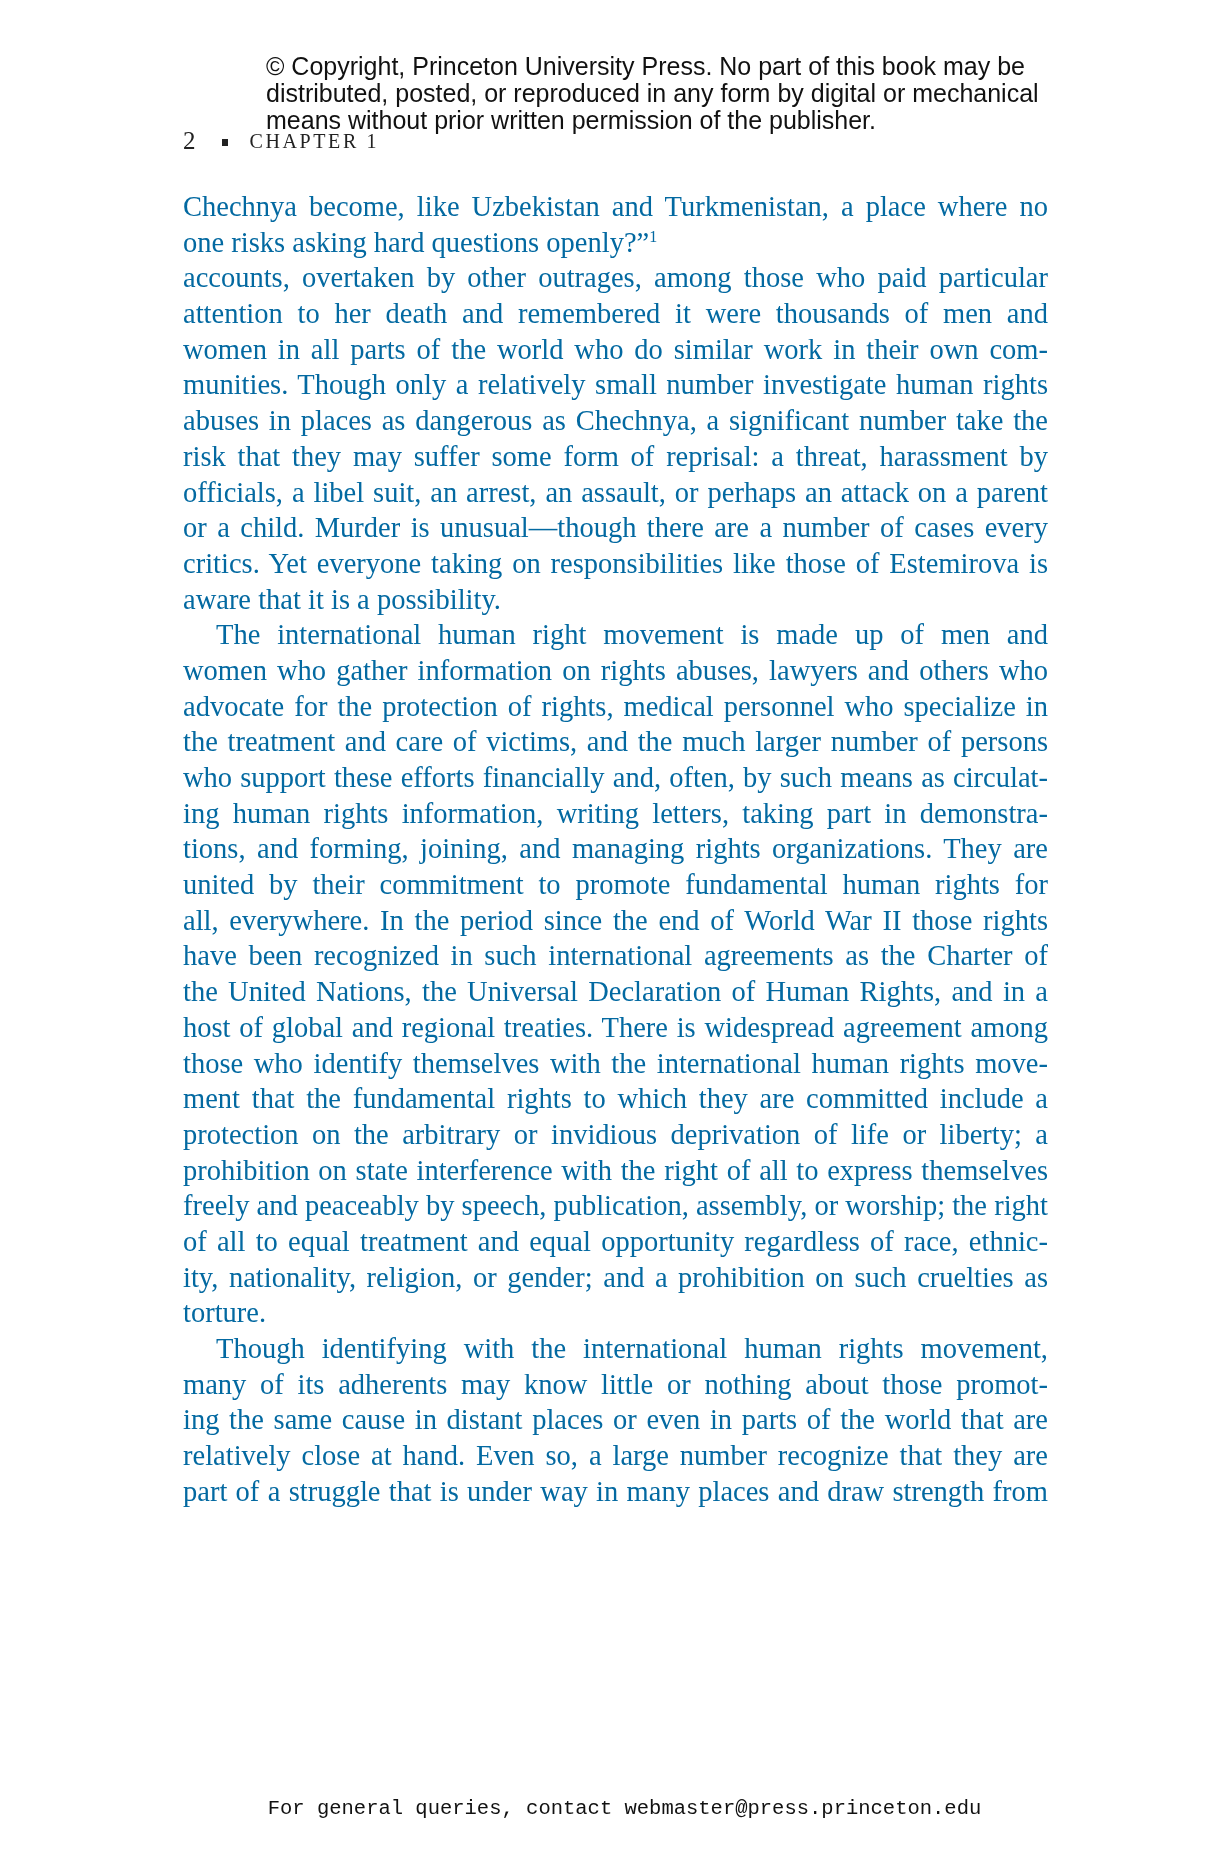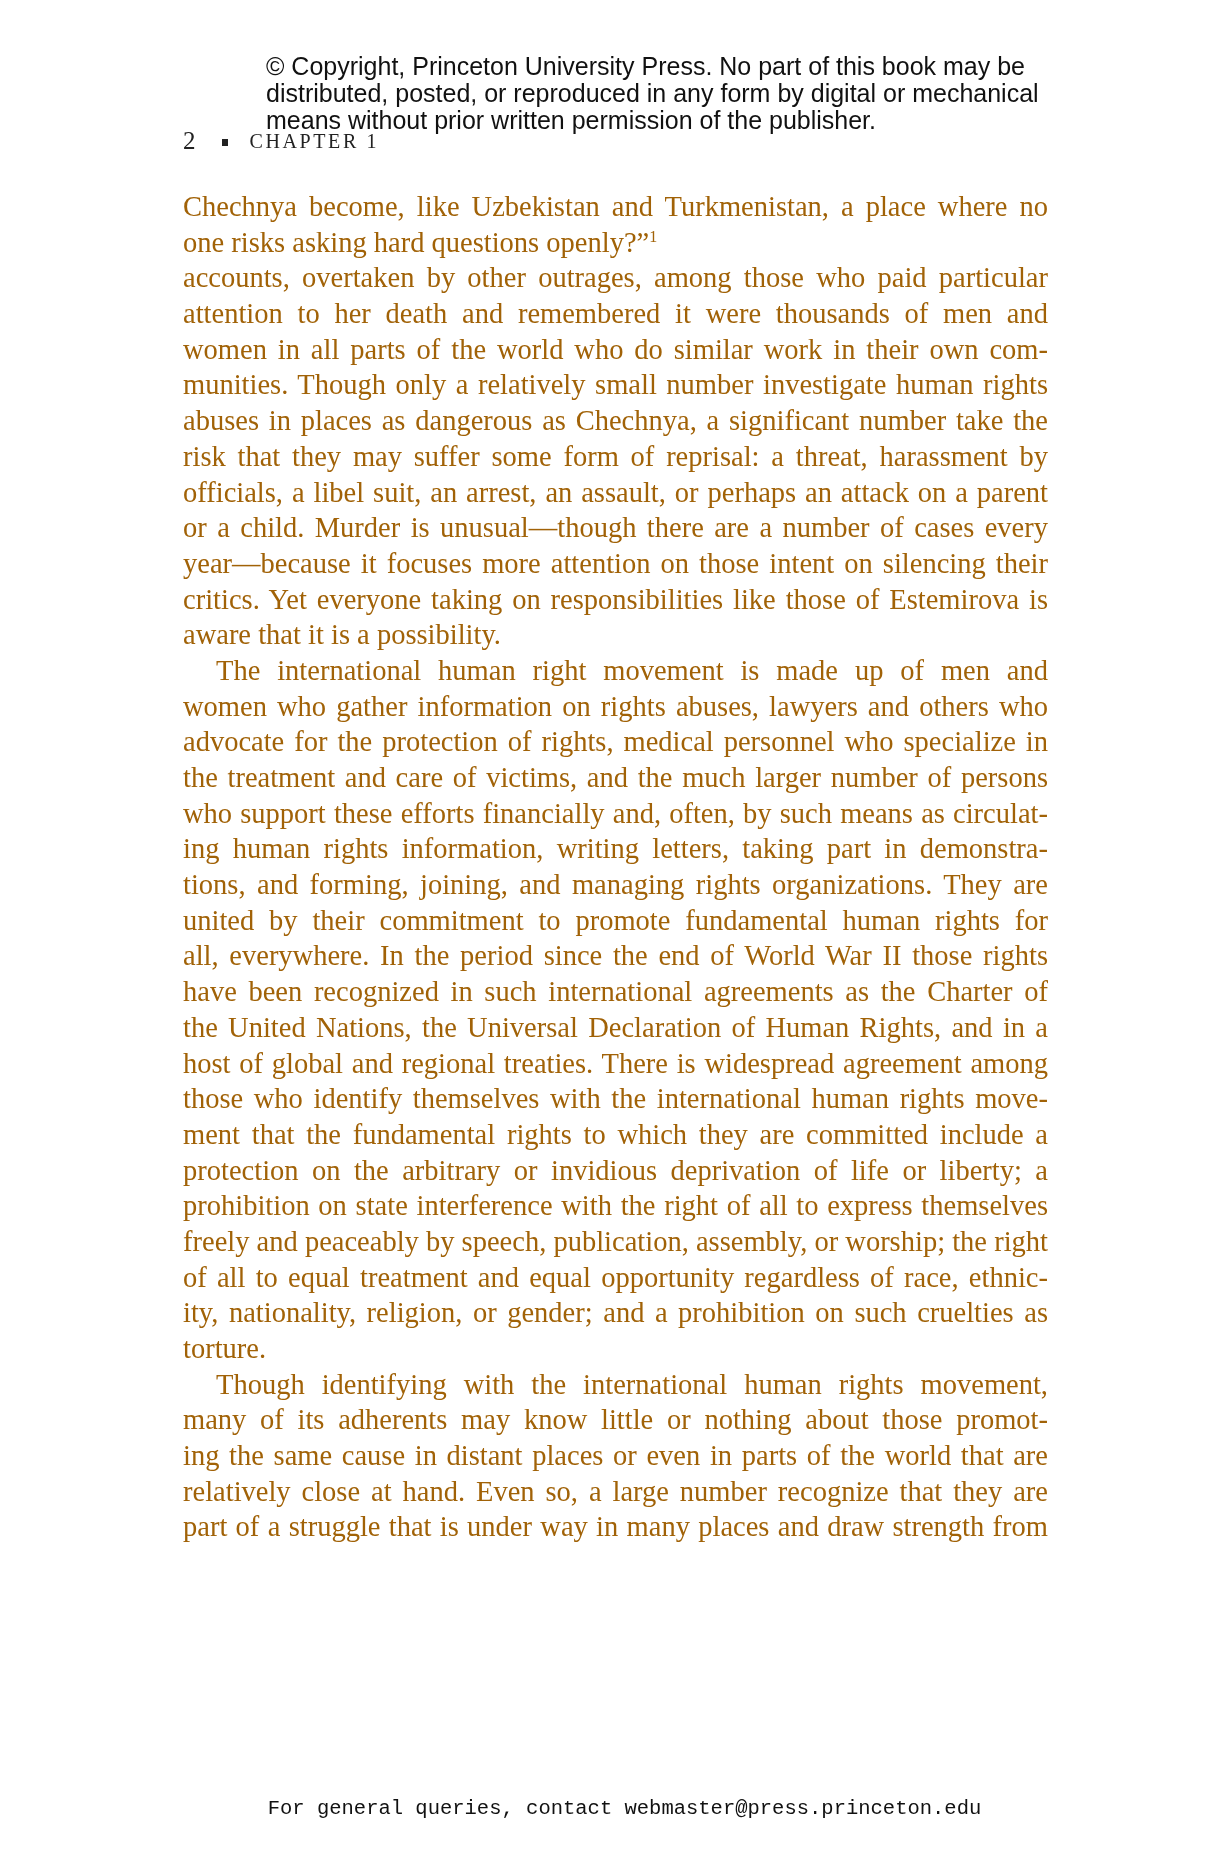--- a/index.html
+++ b/index.html
@@ -53,21 +53,21 @@
       font-size: 20px;
     }
     .body-text {
       position: absolute;
       left: 183px;
       top: 189px;
       width: 865px;
       font-family: "Liberation Serif", serif;
       font-size: 28.5px;
       line-height: 35.7px;
-      color: #a16207;
+      color: #0369a1;
     }
     .body-text .line {
       white-space: nowrap;
       text-align: justify;
       text-align-last: justify;
       height: 35.7px;
     }
     .body-text .line.last {
       text-align-last: left;
     }
@@ -112,21 +112,20 @@
   <div class="line last"><span>one risks asking hard questions openly?”</span><sup>1</sup></div>
 
   <div class="line">accounts, overtaken by other outrages, among those who paid particular</div>
   <div class="line">attention to her death and remembered it were thousands of men and</div>
   <div class="line">women in all parts of the world who do similar work in their own com-</div>
   <div class="line">munities. Though only a relatively small number investigate human rights</div>
   <div class="line">abuses in places as dangerous as Chechnya, a significant number take the</div>
   <div class="line">risk that they may suffer some form of reprisal: a threat, harassment by</div>
   <div class="line">officials, a libel suit, an arrest, an assault, or perhaps an attack on a parent</div>
   <div class="line">or a child. Murder is unusual—though there are a number of cases every</div>
-  <div class="line">year—because it focuses more attention on those intent on silencing their</div>
   <div class="line">critics. Yet everyone taking on responsibilities like those of Estemirova is</div>
   <div class="line last">aware that it is a possibility.</div>
 
   <div class="line indent">The international human right movement is made up of men and</div>
   <div class="line">women who gather information on rights abuses, lawyers and others who</div>
   <div class="line">advocate for the protection of rights, medical personnel who specialize in</div>
   <div class="line">the treatment and care of victims, and the much larger number of persons</div>
   <div class="line">who support these efforts financially and, often, by such means as circulat-</div>
   <div class="line">ing human rights information, writing letters, taking part in demonstra-</div>
   <div class="line">tions, and forming, joining, and managing rights organizations. They are</div>

